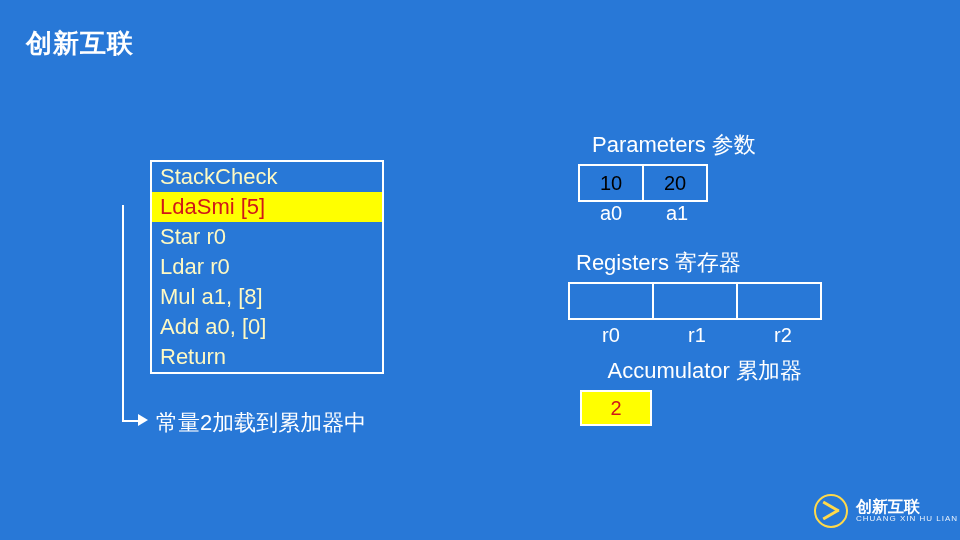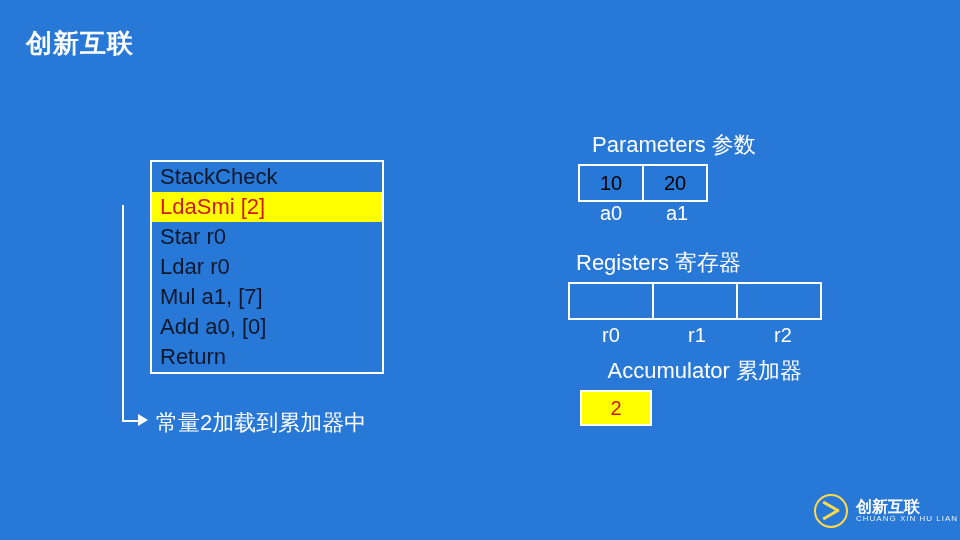--- a/index.html
+++ b/index.html
@@ -34,21 +34,21 @@
     left: 150px;
     top: 160px;
     width: 230px;
     border: 2px solid #ffffff;
     background: #2878d7;
   }
   .code-row {
     font-size: 22px;
     line-height: 30px;
     padding: 0 8px;
-    color: #0f172a;
+    color: #fef9c3;
     white-space: nowrap;
   }
   .code-row.active {
     background: #ffff00;
     color: #d01818;
   }
 
   
   .arrow-line {
     position: absolute;
@@ -147,24 +147,24 @@
 </style>
 </head>
 <body>
 
 <div class="stage">
 
   <div class="title">创新互联</div>
 
   <div class="code-box">
     <div class="code-row">StackCheck</div>
-    <div class="code-row active">LdaSmi [2]</div>
+    <div class="code-row active">LdaSmi [5]</div>
     <div class="code-row">Star r0</div>
     <div class="code-row">Ldar r0</div>
-    <div class="code-row">Mul a1, [7]</div>
+    <div class="code-row">Mul a1, [8]</div>
     <div class="code-row">Add a0, [0]</div>
     <div class="code-row">Return</div>
   </div>
 
   <div class="arrow-line" style="left:122px; top:205px; height:215px; width:16px;"></div>
   <div class="arrow-head" style="left:138px; top:414px;"></div>
   <div class="annot" style="left:156px; top:408px;">常量2加载到累加器中</div>
 
   <div class="r-label" style="left:572px; top:130px; width:240px; text-align:left;margin-left:20px;">Parameters 参数</div>
   <div class="cells" style="left:578px; top:164px;">

